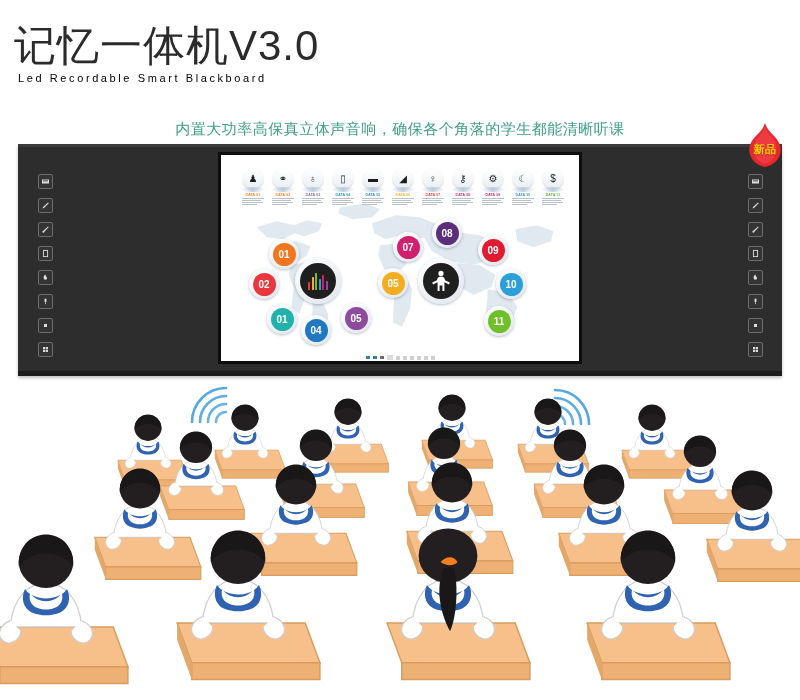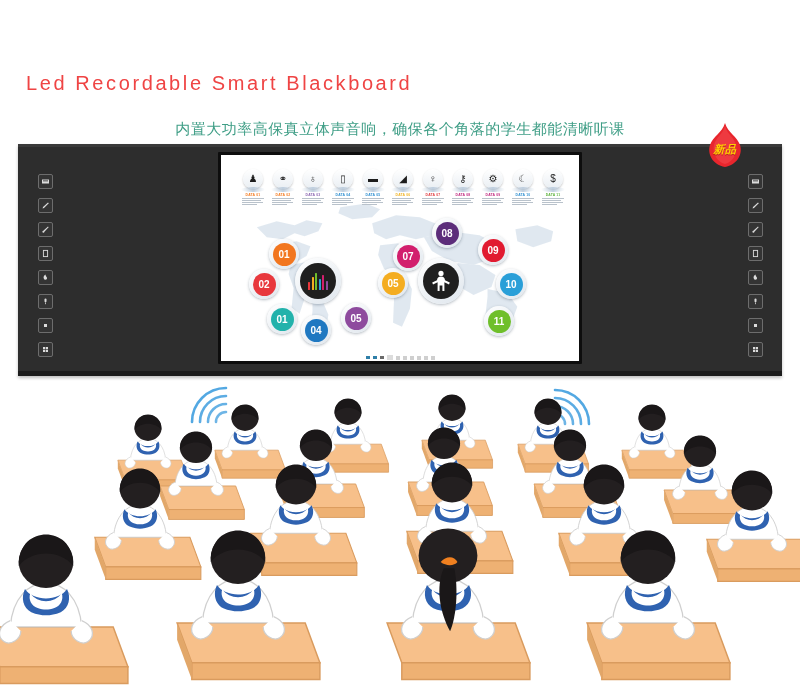--- a/index.html
+++ b/index.html
@@ -26,24 +26,24 @@
     left: 14px; top: 18px;
     font-size: 42px;
     letter-spacing: 1px;
     color: #2b2b2b;
     font-weight: 400;
     white-space: nowrap;
     font-family: "Liberation Sans", sans-serif;
   }
   #product-subtitle {
     position: absolute;
-    left: 26px; top: 72px;
-    font-size: 20px;
+    left: 18px; top: 72px;
+    font-size: 11px;
     letter-spacing: 2.6px;
-    color: #ef4444;
+    color: #000000;
     white-space: nowrap;
   }
 
   
   #tagline {
     position: absolute;
     left: 0; top: 120px;
     width: 800px;
     text-align: center;
     font-size: 15px;
@@ -209,24 +209,23 @@
     gap: 3px;
   }
   .pb-chip { width: 4px; height: 3px; background: #2f7fa8; }
   .pb-chip.grey { background: #6a6a6a; }
   .pb-sq { width: 4px; height: 4px; background: #cfcfcf; }
   .pb-main { width: 6px; height: 5px; background: #dcdcdc; }
 
   
   #new-badge {
     position: absolute;
-    left: 704px; top: 122px;
+    left: 744px; top: 122px;
     width: 42px; height: 52px;
     z-index: 6;
-    font-style: italic;
   }
   #new-badge .flame {
     position: absolute;
     left: 0; top: 0;
     width: 42px; height: 46px;
   }
   #new-badge .badge-text {
     position: absolute;
     left: 0; top: 20px;
     width: 42px;
@@ -247,20 +246,21 @@
   #classroom {
     position: absolute;
     left: 0; top: 376px;
     width: 800px; height: 324px;
   }
 </style>
 </head>
 <body>
 
 <div id="header">
+  <div id="product-title">记忆一体机V3.0</div>
   <div id="product-subtitle">Led Recordable Smart Blackboard</div>
 </div>
 
 <div id="tagline">内置大功率高保真立体声音响，确保各个角落的学生都能清晰听课</div>
 
 <div id="new-badge">
   <svg class="flame" viewBox="0 0 42 46">
     <path d="M21 1 C18 11 9 14 6 23 C3 32 9 43 21 45 C33 43 39 32 36 23 C33 14 24 11 21 1 Z" fill="#e8262d"></path>
     <path d="M21 4 C19 12 12 15 10 23 C8 31 13 40 21 42 C29 40 34 31 32 23 C30 15 23 12 21 4 Z" fill="#ee3a40"></path>
   </svg>
@@ -525,21 +525,21 @@
           </div>
           <div class="num-circle nc-sm" style="left: 80px; top: 104px;">
             <span style="background: rgb(31, 120, 193); text-align: center;">04</span>
           </div>
           <div class="num-circle nc-sm" style="left: 120px; top: 92px;">
             <span style="background: rgb(142, 75, 158);">05</span>
           </div>
           <div class="num-circle nc-sm" style="left: 157px; top: 57px;">
             <span style="background: rgb(244, 173, 33);">05</span>
           </div>
-          <div class="num-circle nc-sm" style="left: 172px; top: 30px; text-align: center;">
+          <div class="num-circle nc-sm" style="left: 172px; top: 21px; text-align: center;">
             <span style="background: rgb(210, 31, 109);">07</span>
           </div>
           <div class="num-circle nc-sm" style="left: 211px; top: 7px;">
             <span style="background: rgb(92, 45, 122);">08</span>
           </div>
           <div class="num-circle nc-sm" style="left: 257px; top: 24px;">
             <span style="background: rgb(225, 27, 49);">09</span>
           </div>
           <div class="num-circle nc-sm" style="left: 275px; top: 58px;">
             <span style="background: rgb(42, 159, 216);">10</span>

